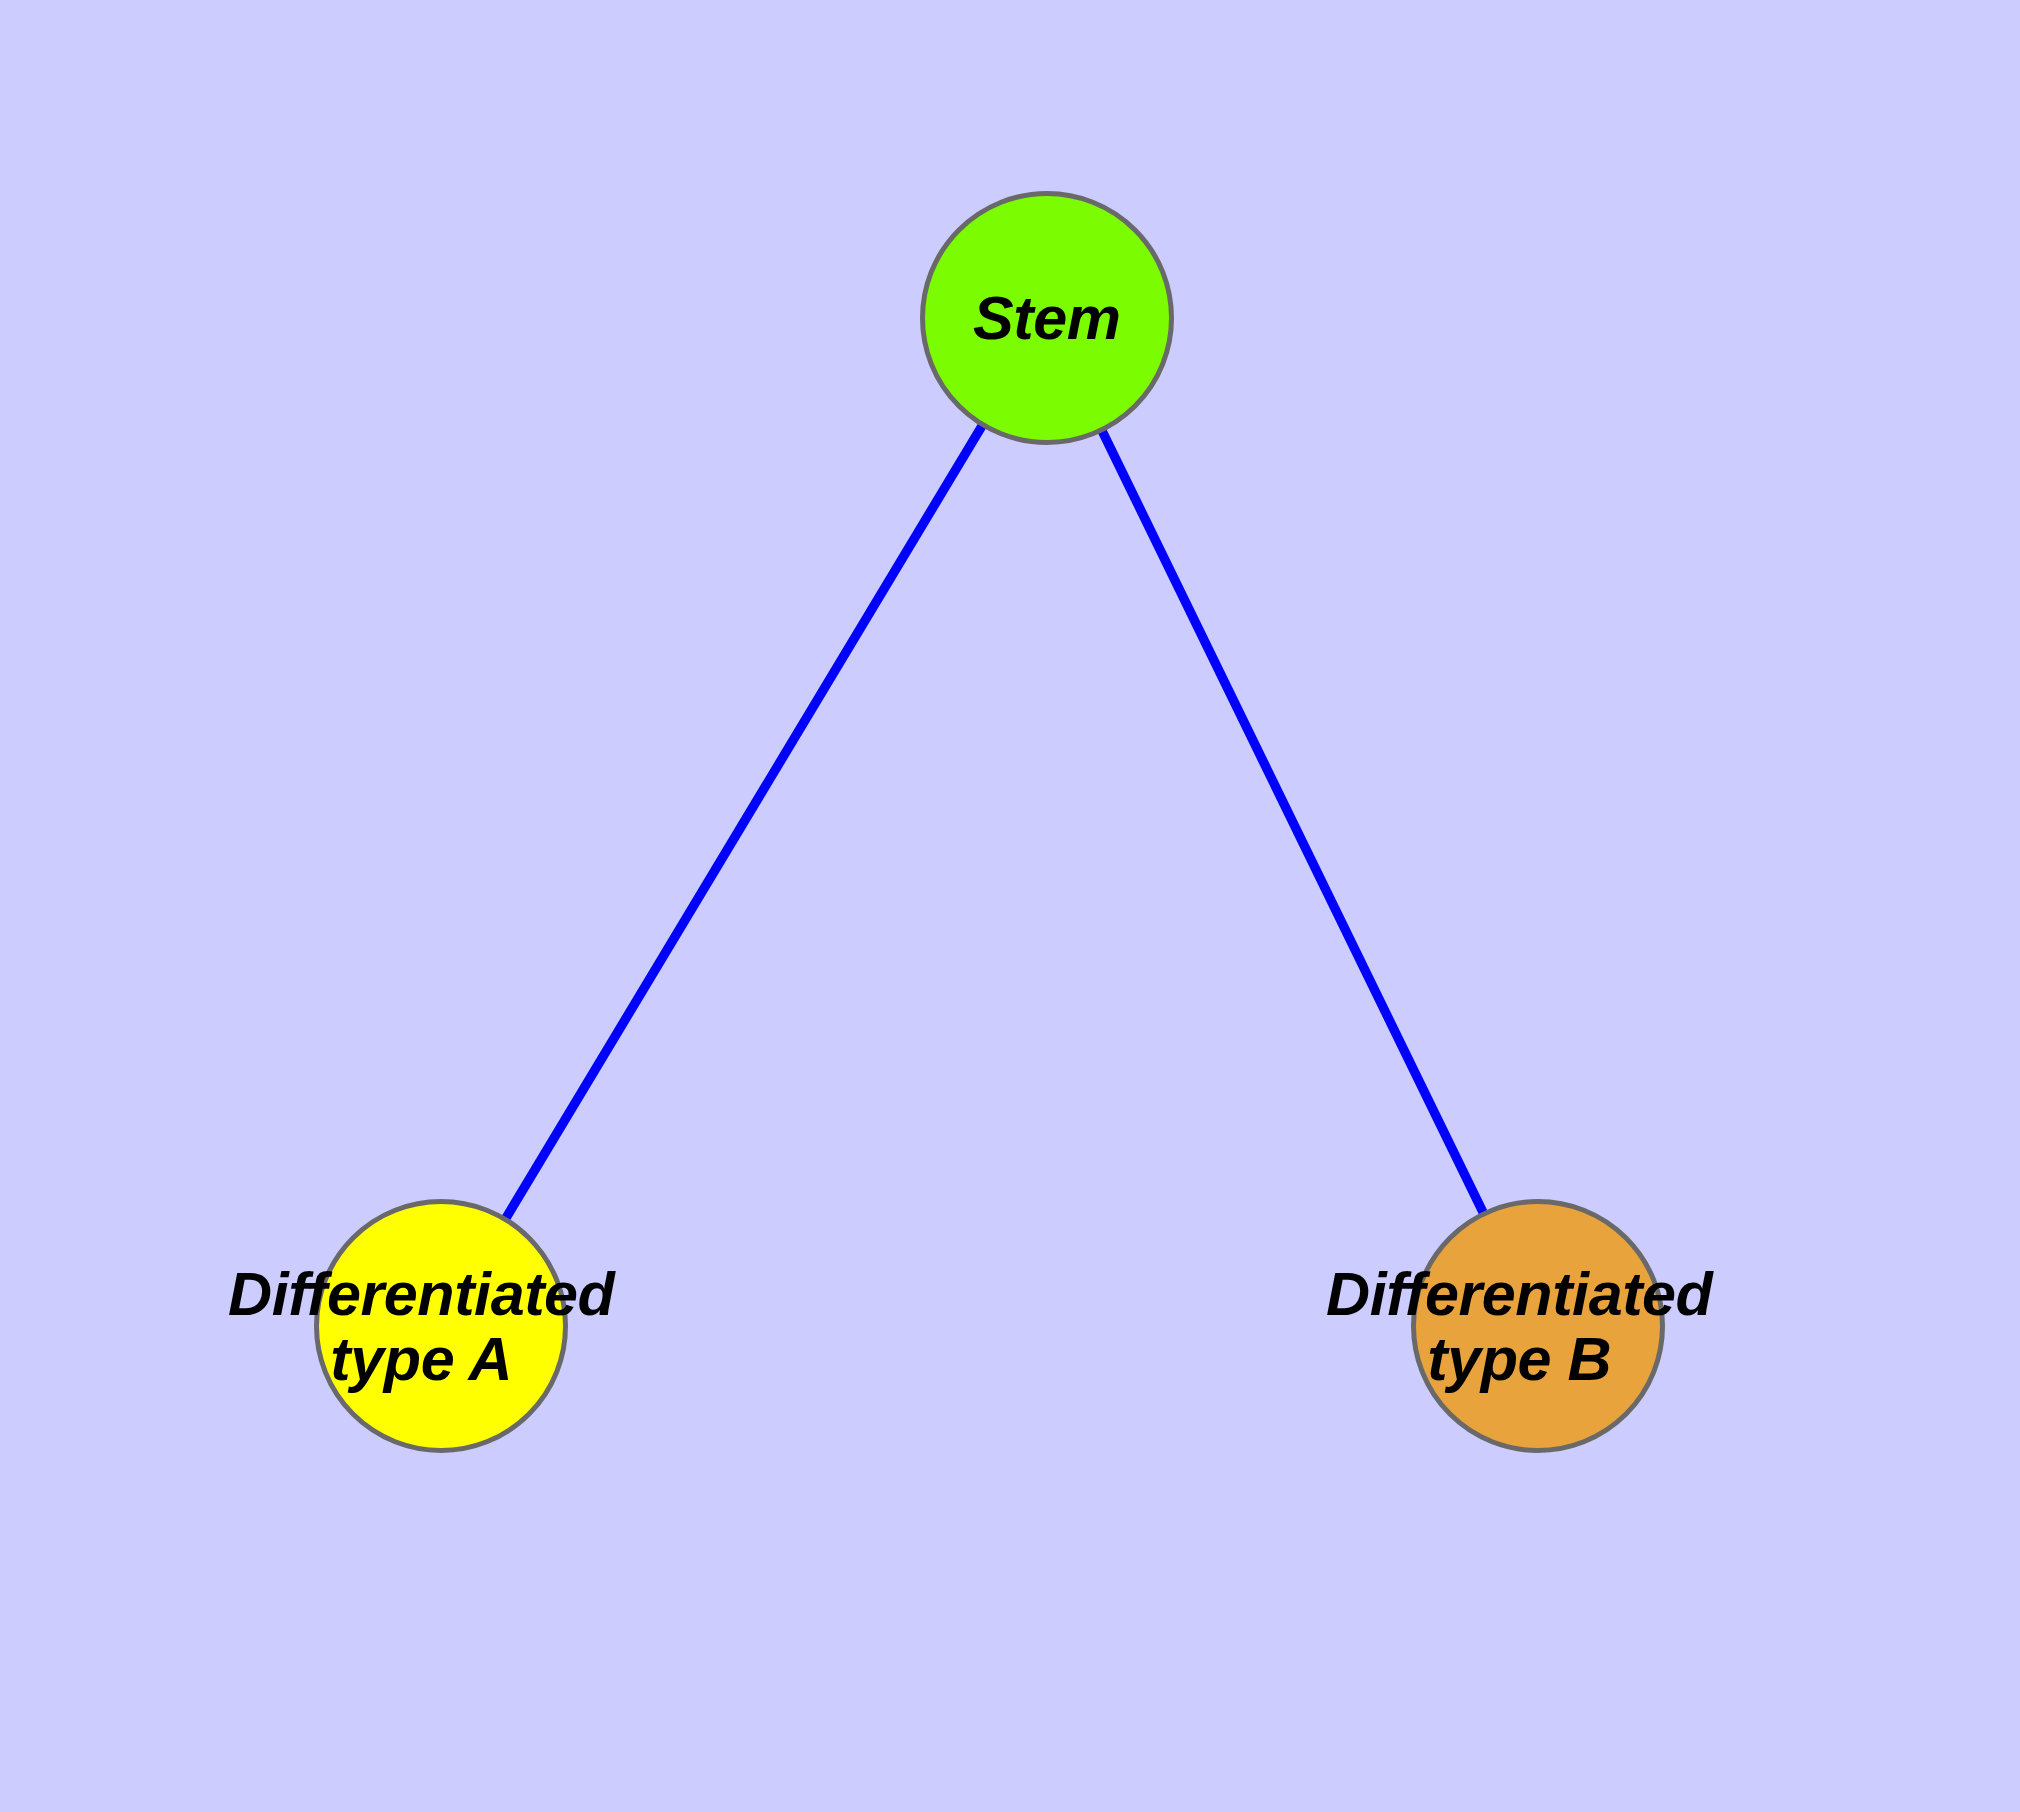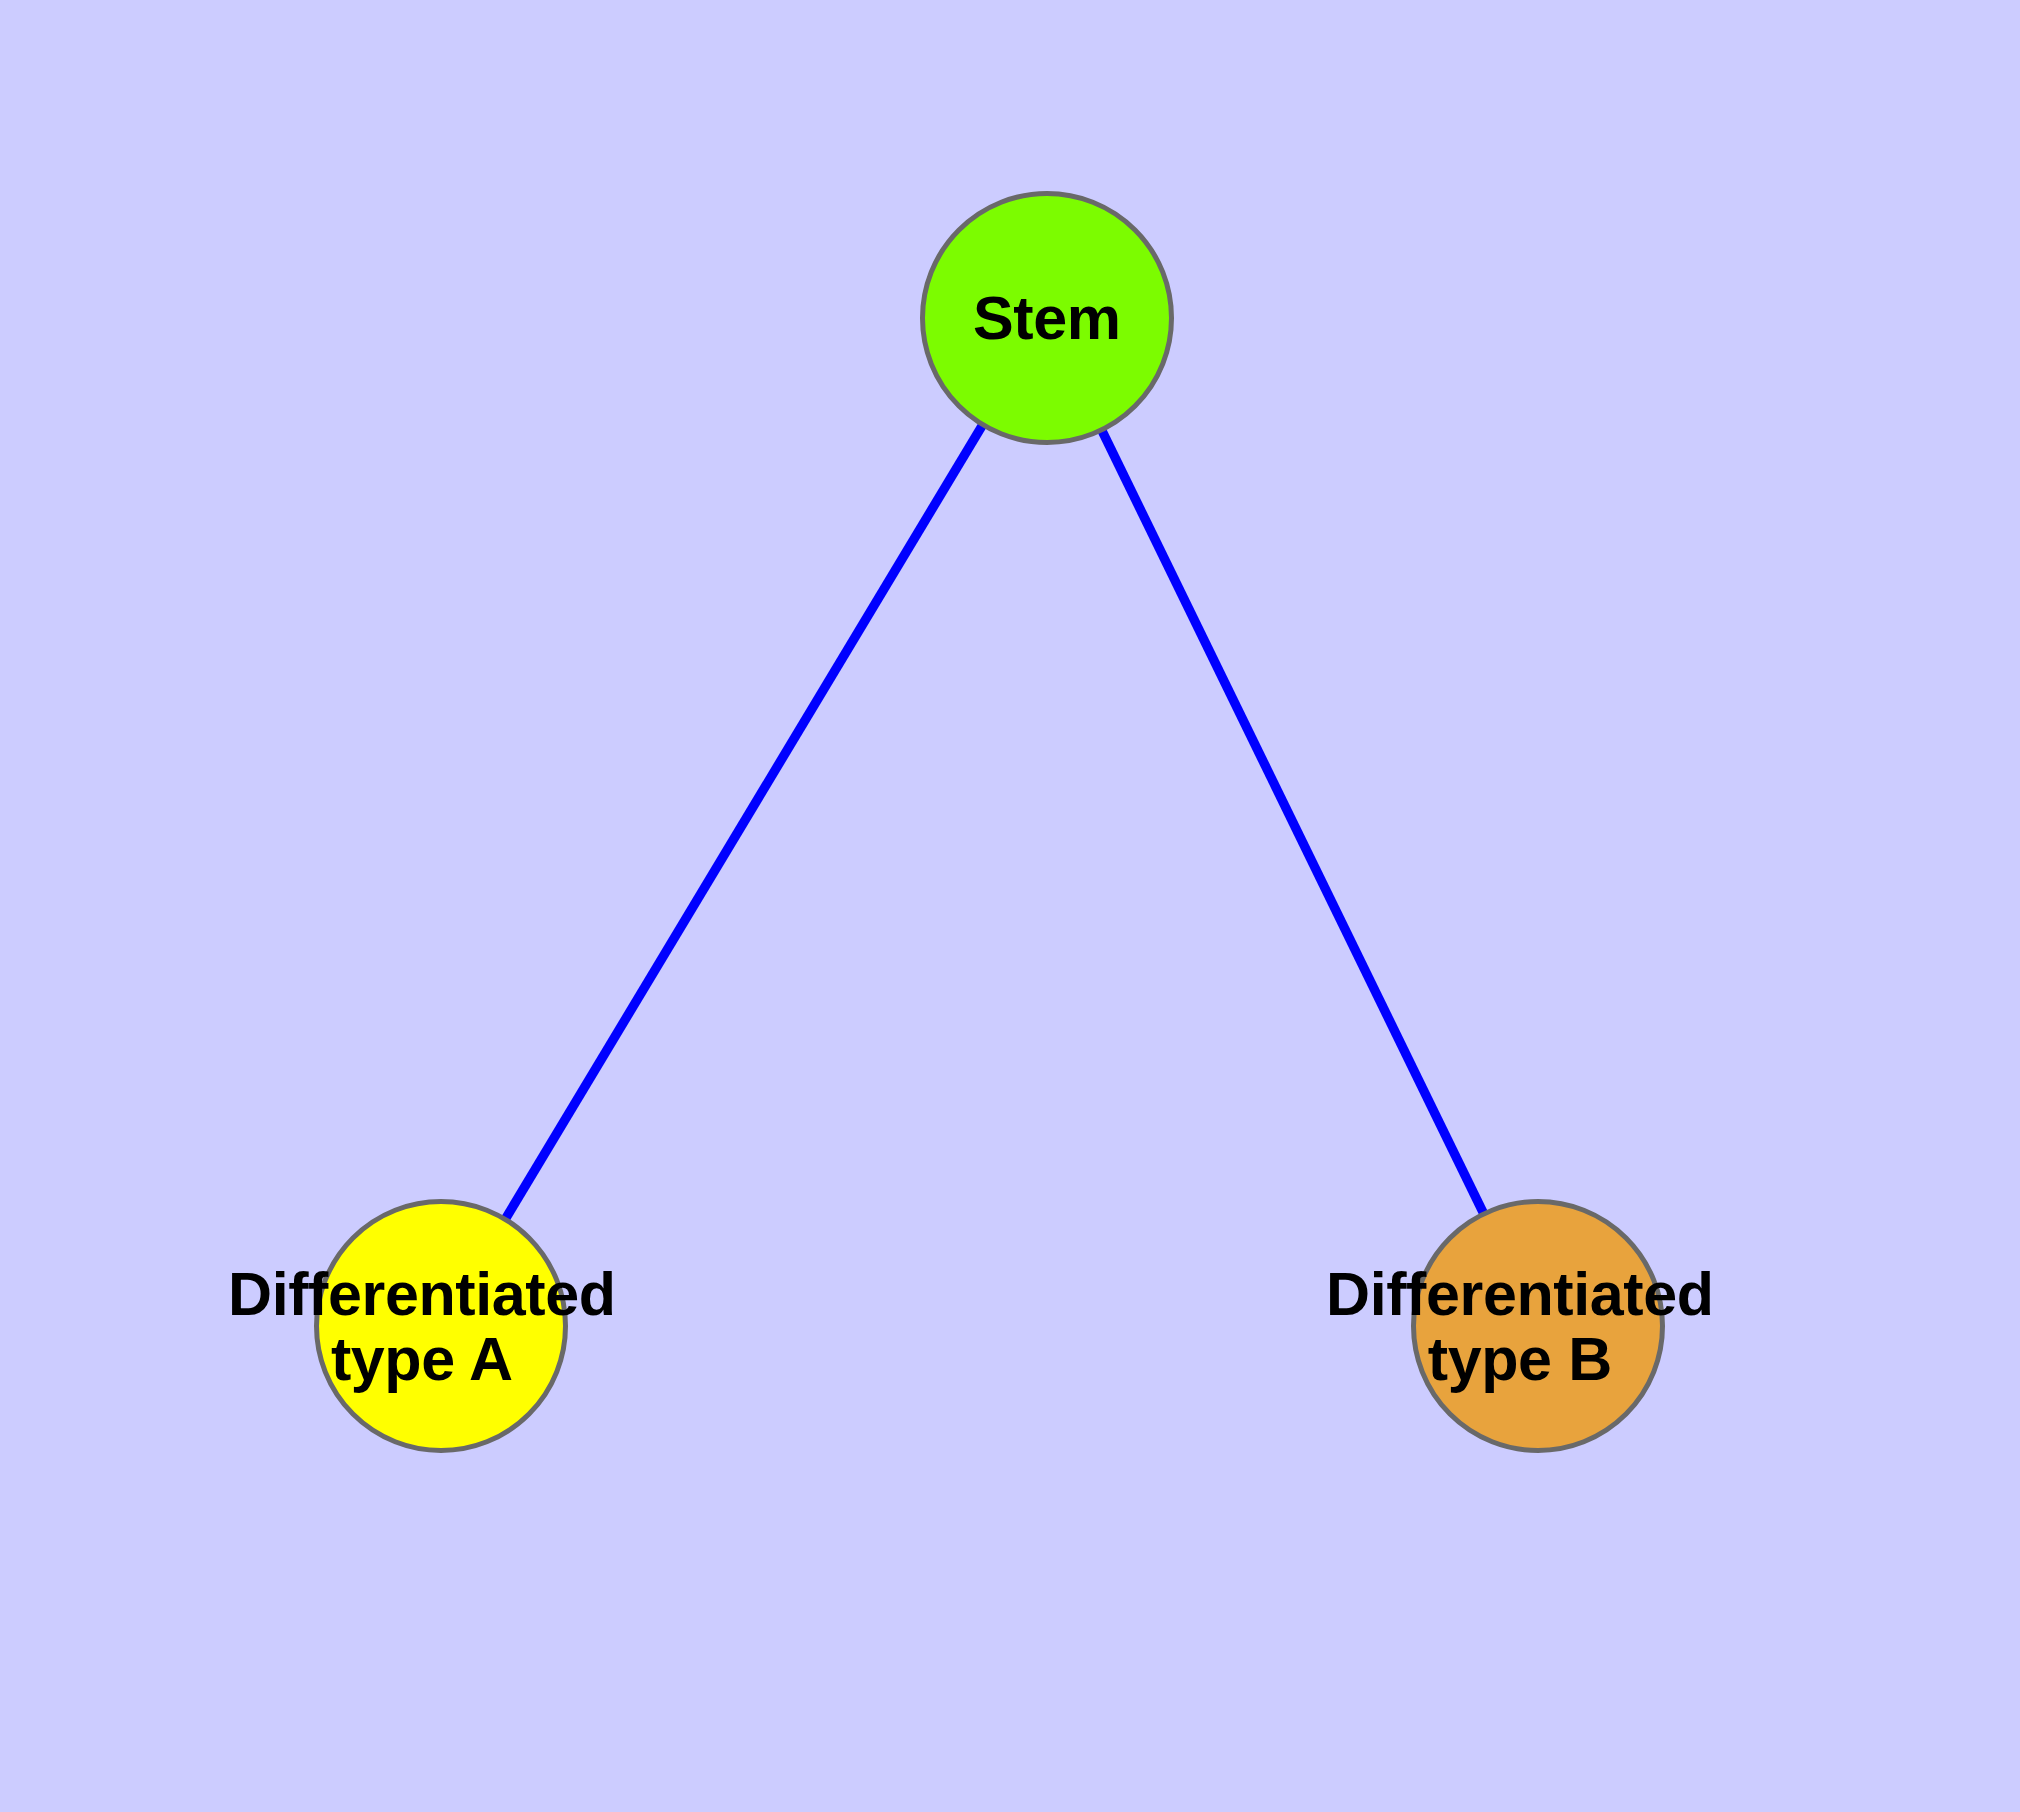--- a/index.html
+++ b/index.html
@@ -39,21 +39,21 @@
     line-height: 1.06;
     text-align: center;
     white-space: pre;
     pointer-events: none;
     letter-spacing: -0.4px;
   }
 </style>
 </head>
 <body>
 
-<div id="canvas" style="width: 2021px; height: 1812px;">
+<div id="canvas" style="width: 2021px; height: 1812px; font-style: italic;">
 
   <div id="bg-rect" style="background: rgb(204, 204, 255);"></div>
 
   <svg id="edge-layer" viewBox="0 0 2384 2138" preserveAspectRatio="none">
     <g id="edge-group">
         <line x1="1235" y1="375" x2="520" y2="1565" stroke="#0000FF" stroke-width="11" stroke-linecap="butt"></line>
         <line x1="1235" y1="375" x2="1815" y2="1565" stroke="#0000FF" stroke-width="11" stroke-linecap="butt"></line>
       </g>
   </svg>
 

